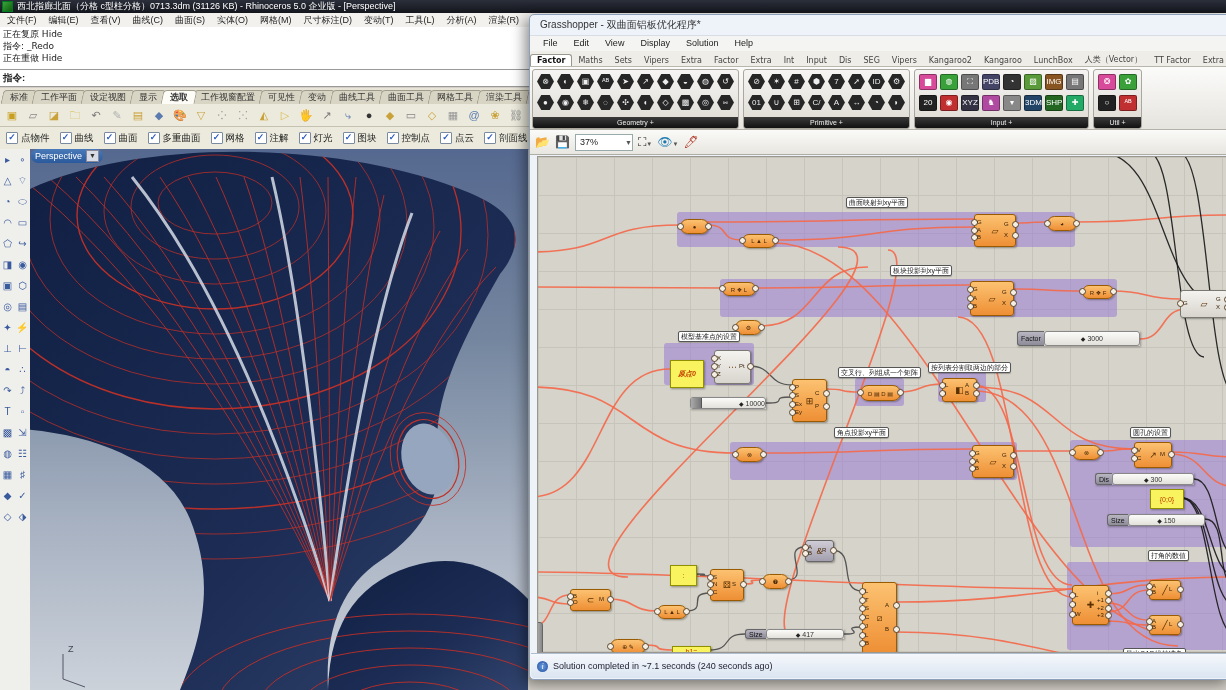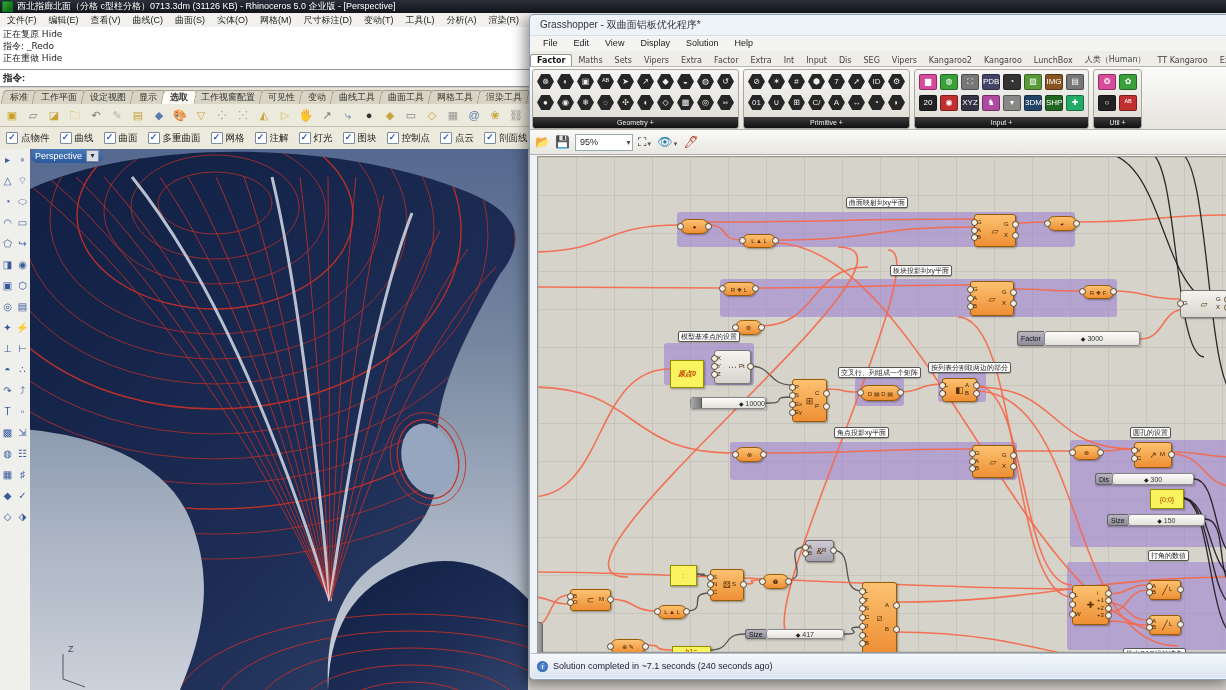--- a/index.html
+++ b/index.html
@@ -353,22 +353,22 @@
         <span class="gh-tab">Factor</span>
         <span class="gh-tab">Extra</span>
         <span class="gh-tab">Int</span>
         <span class="gh-tab">Input</span>
         <span class="gh-tab">Dis</span>
         <span class="gh-tab">SEG</span>
         <span class="gh-tab">Vipers</span>
         <span class="gh-tab">Kangaroo2</span>
         <span class="gh-tab">Kangaroo</span>
         <span class="gh-tab">LunchBox</span>
-        <span class="gh-tab">人类（Human）</span>
-        <span class="gh-tab">TT Kangaroo</span>
+        <span class="gh-tab">人类（Vector）</span>
+        <span class="gh-tab">TT Factor</span>
         <span class="gh-tab">Extra</span>
       </div>
   <div class="gh-palette" id="gh-palette">
         <div class="pal-group">
           <div class="pal-icons">
             <span class="hex">⊗</span>
             <span class="hex">●</span>
             <span class="hex">◐</span>
             <span class="hex">◉</span>
             <span class="hex">▣</span>
@@ -439,21 +439,21 @@
             <span class="sq" style="background: rgb(58, 160, 58);">✿</span>
             <span class="sq" style="background: rgb(192, 48, 48);">ᴬᴮ</span>
           </div>
           <div class="pal-label">Util  +</div>
         </div>
       </div>
   <div class="gh-tools">
     <span class="tool-ic" style="color:#2a8a2a">📂</span>
     <span class="tool-ic" style="color:#2a5ac0">💾</span>
     <span class="gh-zoom">
-      <span>95%</span>
+      <span>37%</span>
           <b>▼</b>
     </span>
     <span class="tool-ic">⛶<b style="font-size:6px;color:#555">▼</b></span>
     <span class="tool-ic" style="color:#1a7ab0">👁<b style="font-size:6px;color:#555">▼</b></span>
     <span class="tool-ic" style="color:#b03020">🖊</span>
   </div>
   <div class="gh-canvas" id="gh-canvas">
     <svg id="wire-svg" style="position:absolute;left:0;top:0;width:100%;height:100%;z-index:2;overflow:visible">
           <path d="M -8,95 C 74.5,95 59.5,68 142,68" fill="none" stroke="#f4694c" stroke-width="1.6" opacity="0.92"></path>
           <path d="M 169,65 C 315.85,65 289.15,62 436,62" fill="none" stroke="#f4694c" stroke-width="1.6" opacity="0.92"></path>

